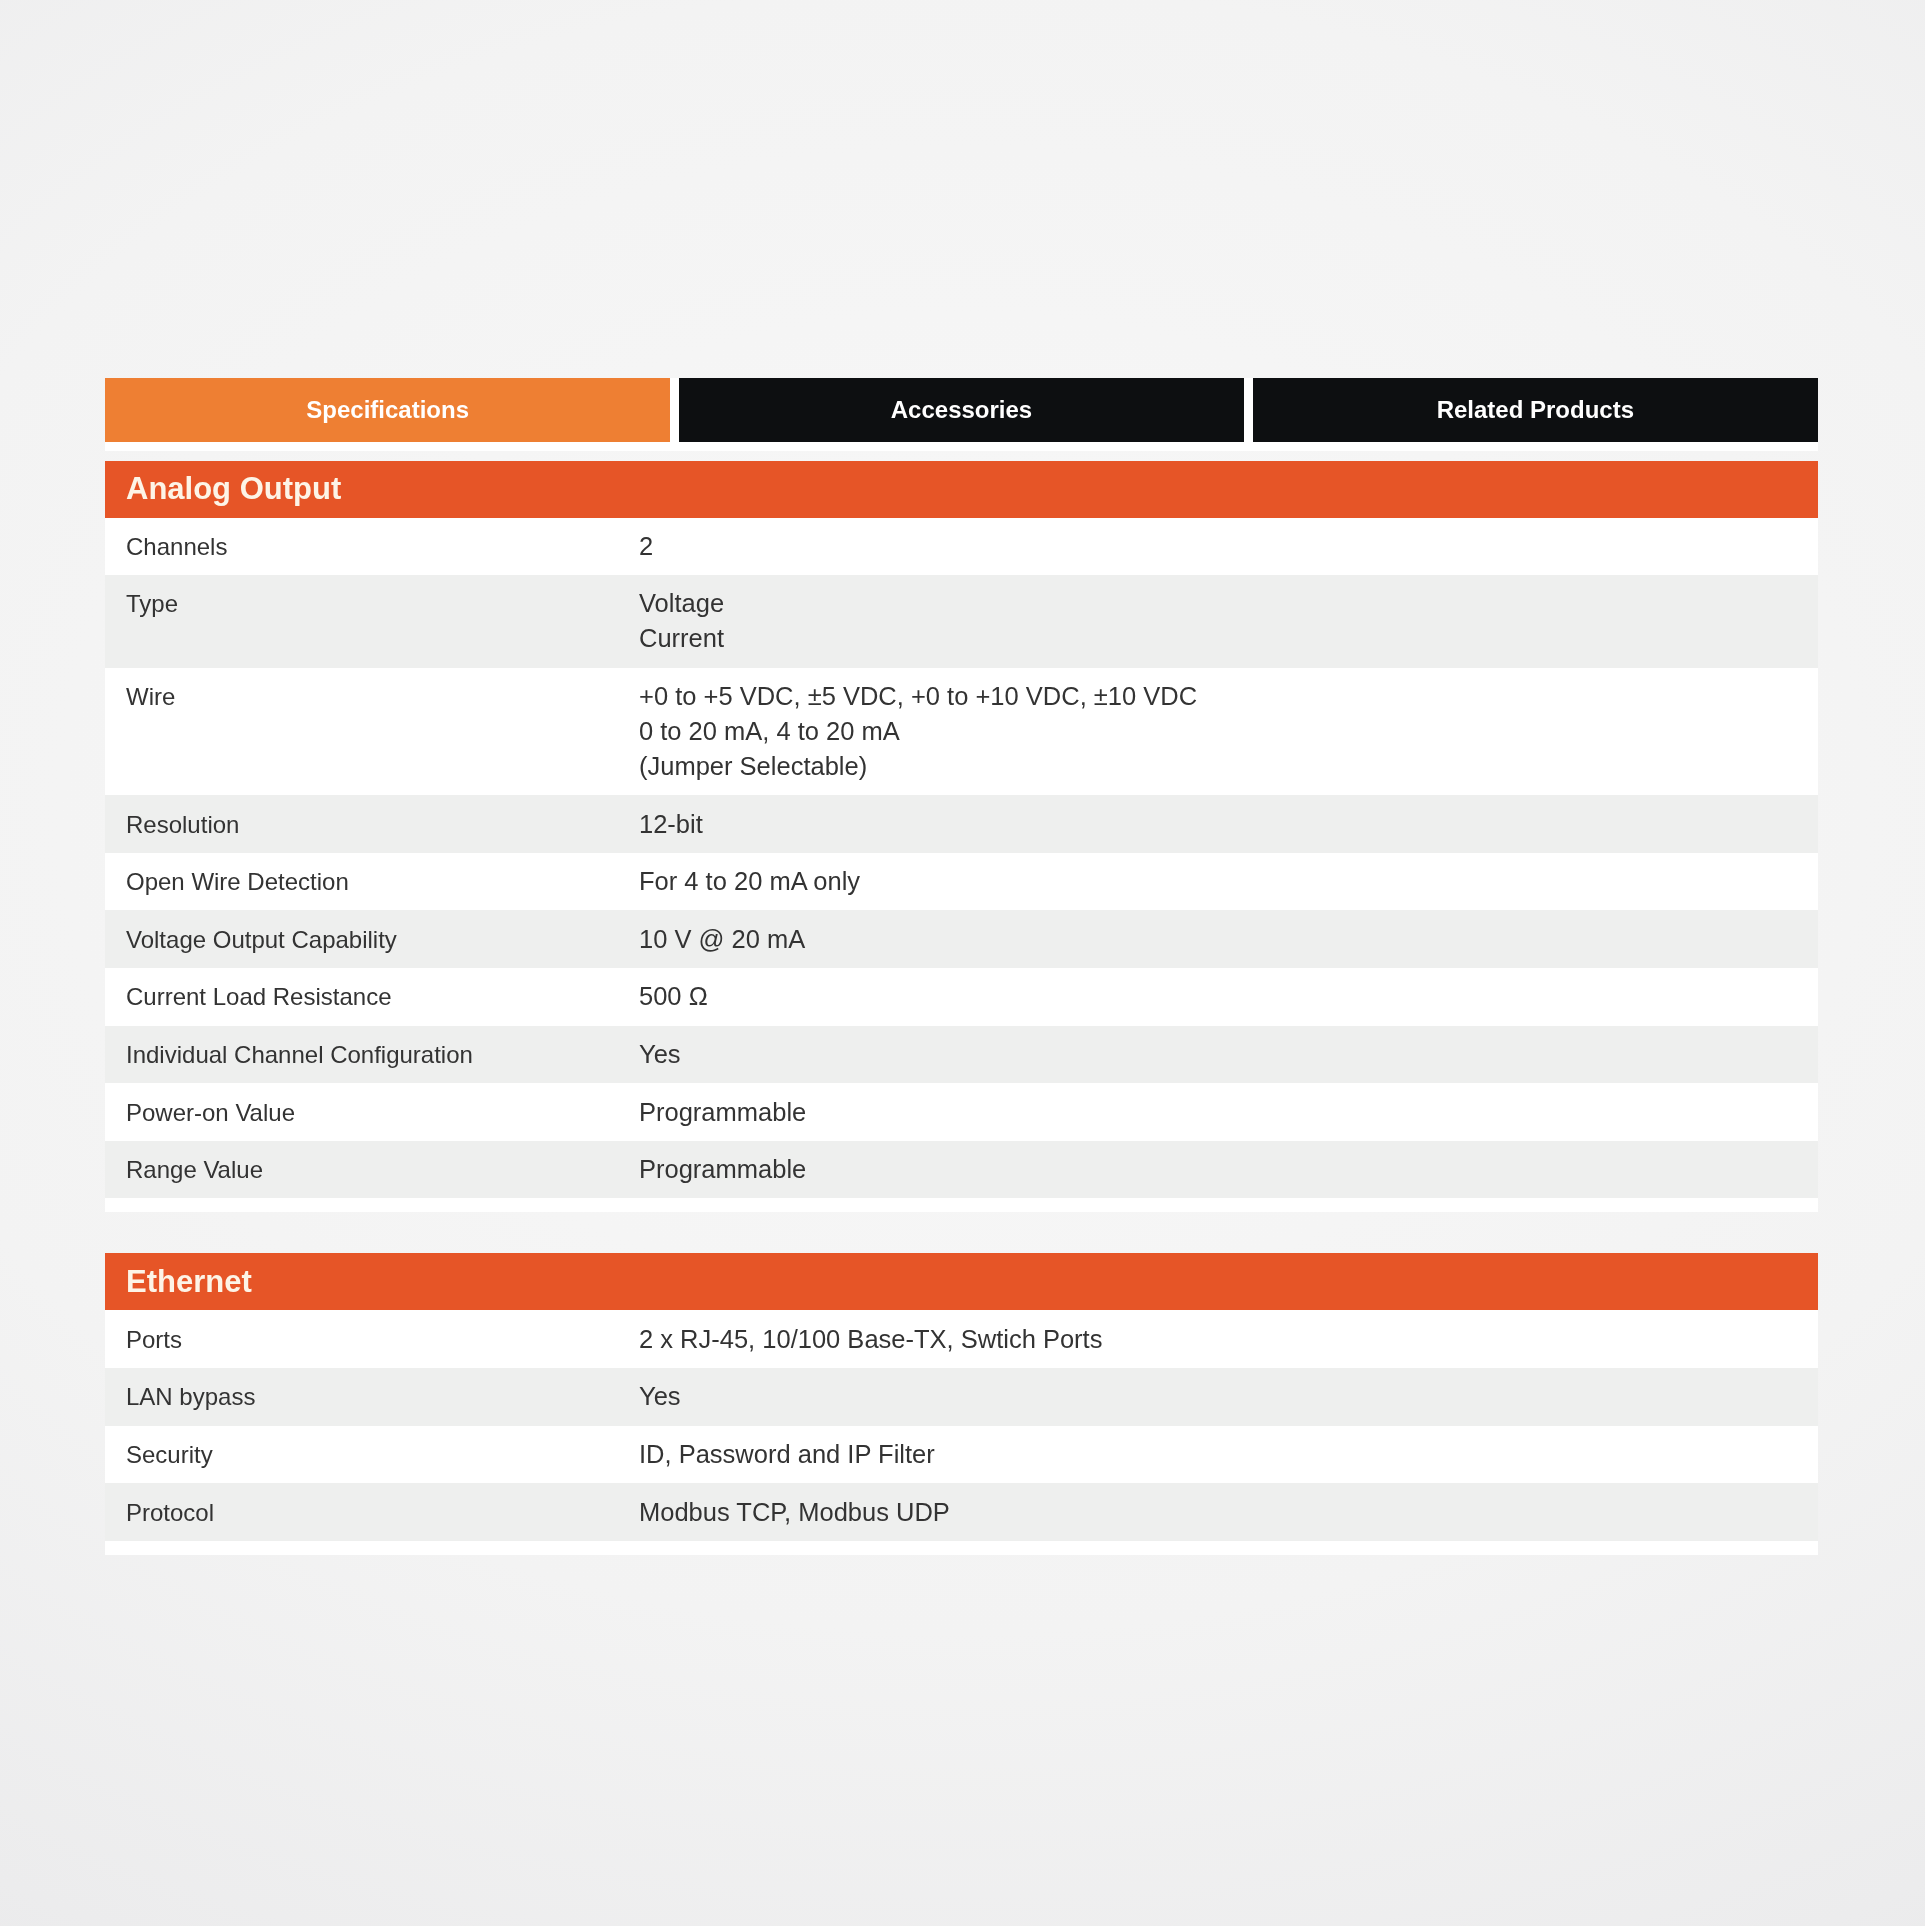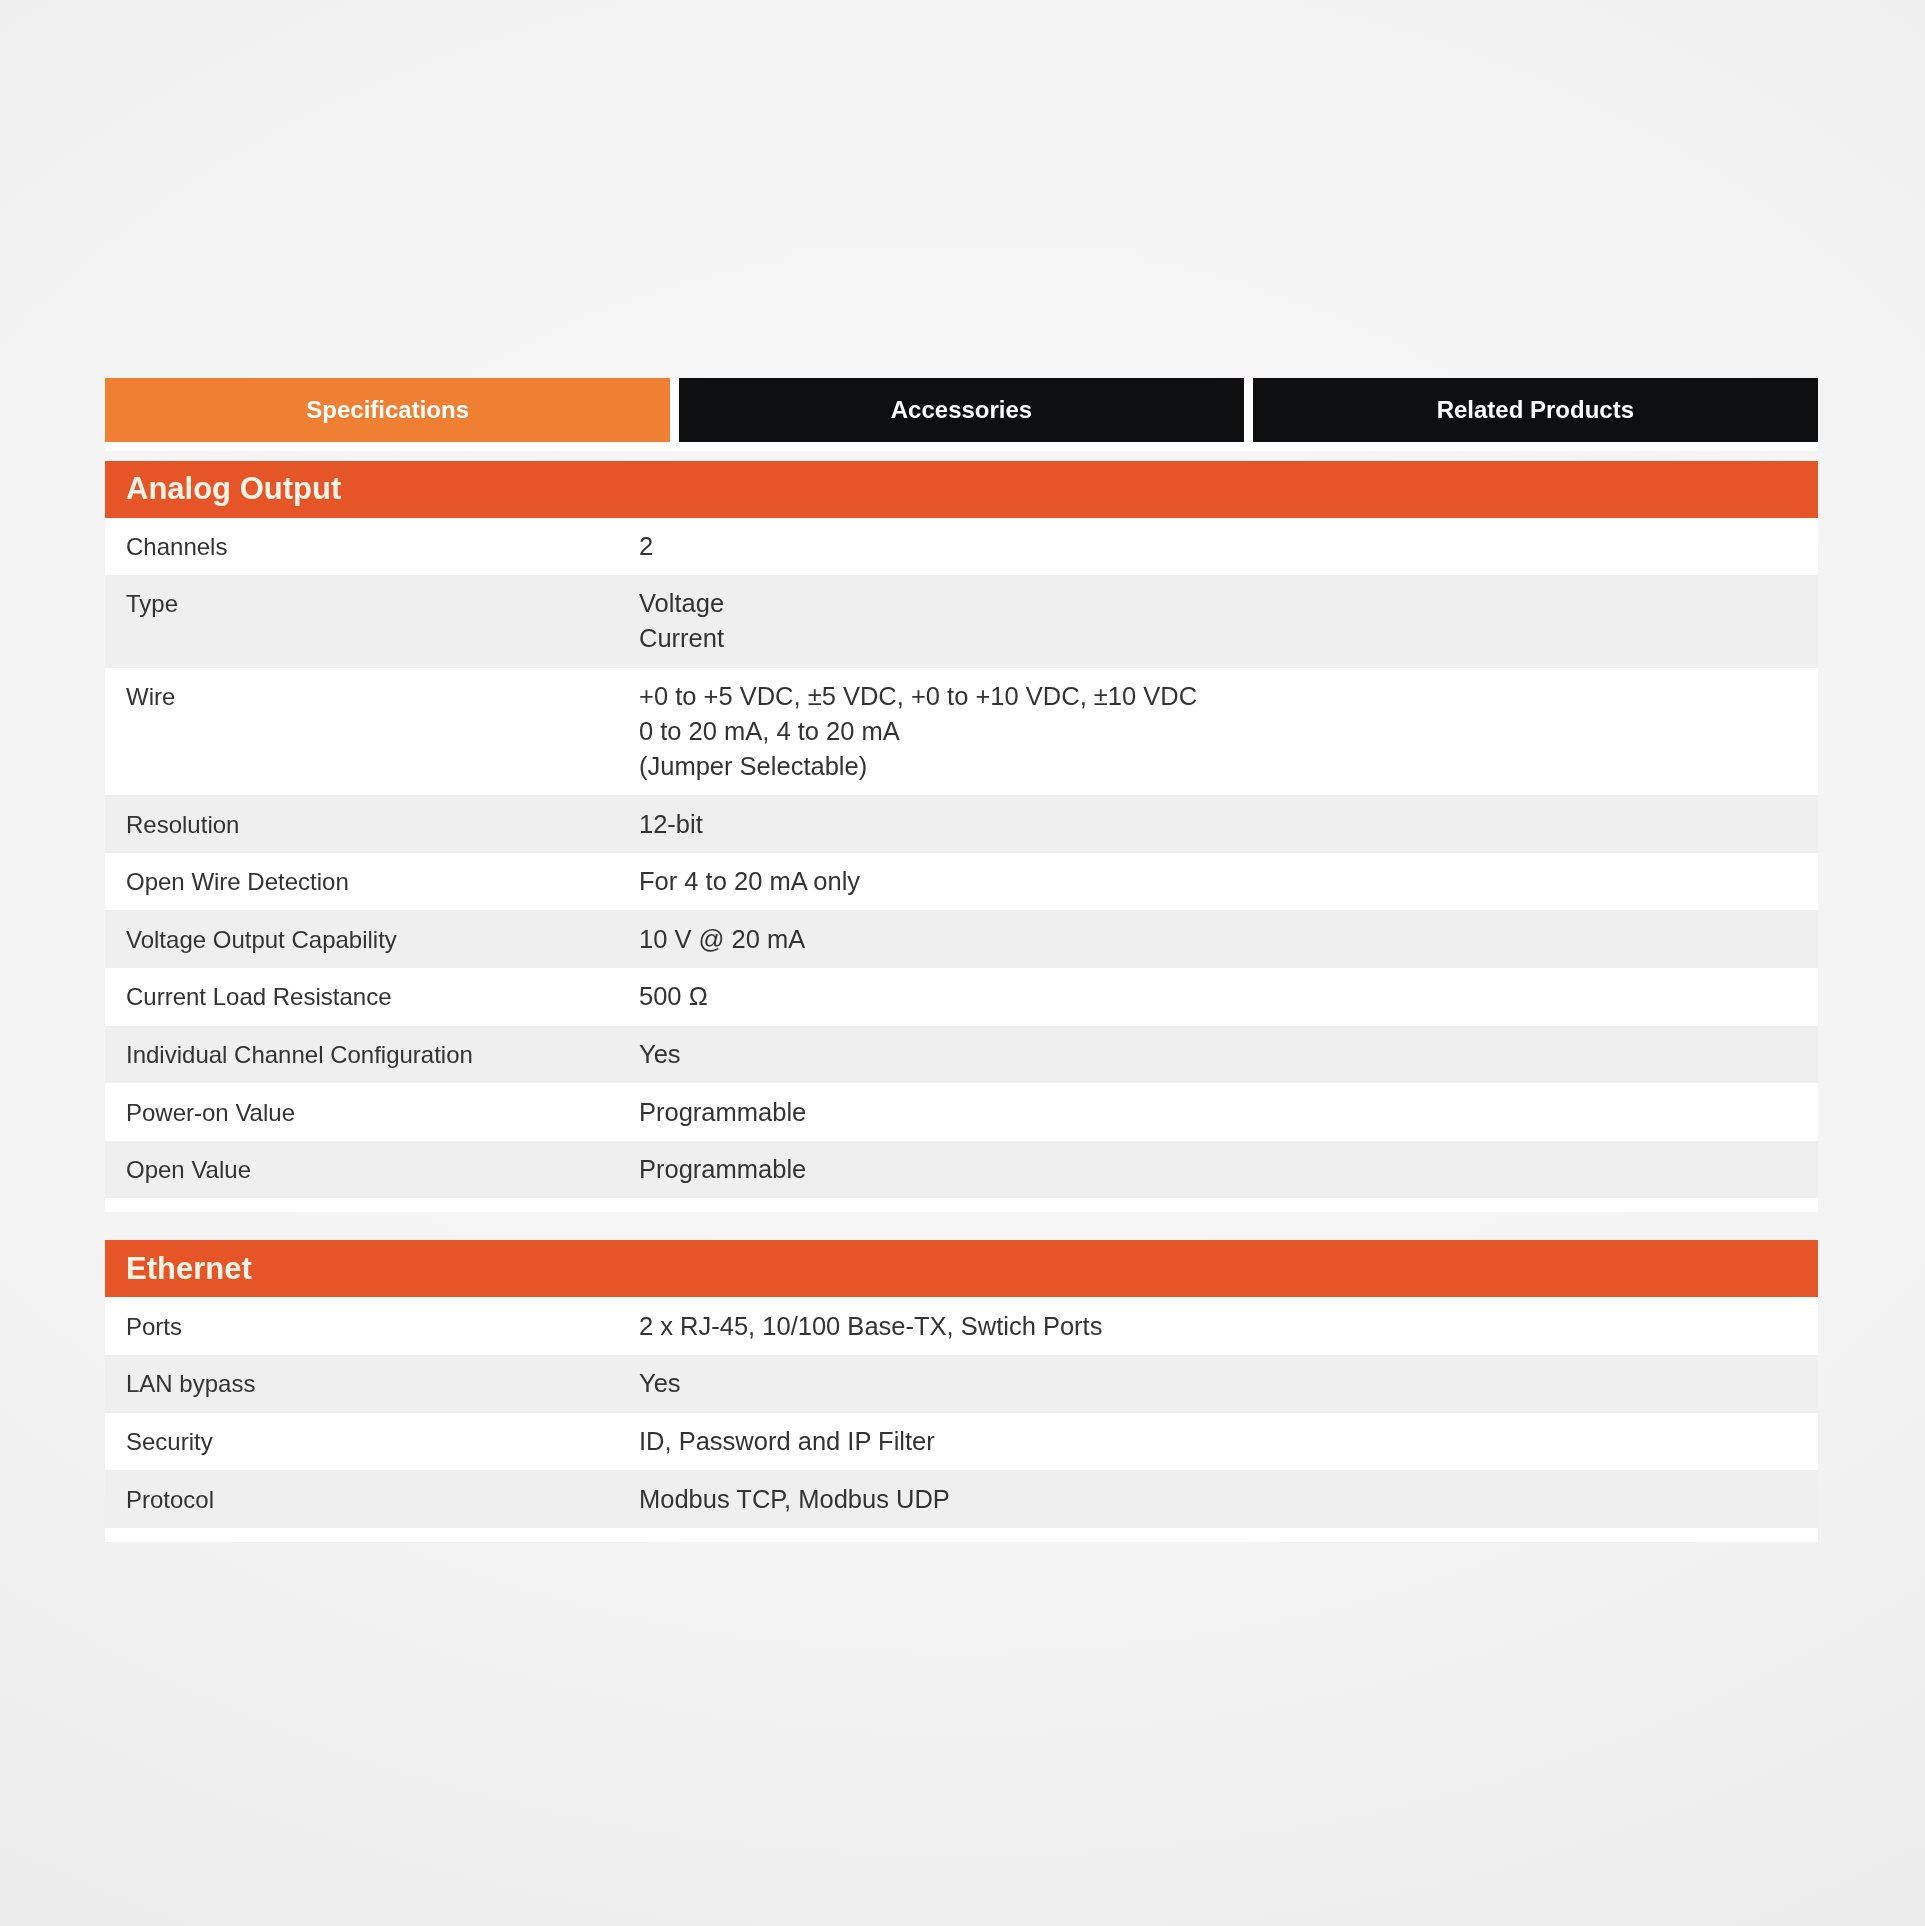--- a/index.html
+++ b/index.html
@@ -43,21 +43,21 @@
     justify-content: center;
     background: var(--tab-inactive-bg);
     color: var(--tab-text);
     font-size: 24px;
     font-weight: bold;
     cursor: pointer;
     user-select: none;
   }
   .tab.active { background: var(--tab-active-bg); }
   .section { margin-top: 10px; }
-  .section + .section { margin-top: 28px; }
+  .section + .section { margin-top: 41px; }
   .section-header {
     height: 57px;
     background: var(--hdr-bg);
     color: var(--hdr-text);
     display: flex;
     align-items: center;
     padding-left: 21px;
     font-size: 31px;
     font-weight: bold;
   }
@@ -133,21 +133,21 @@
   </div>
           <div class="row">
     <div class="cell-label">Individual Channel Configuration</div>
     <div class="cell-value">Yes</div>
   </div>
           <div class="row">
     <div class="cell-label">Power-on Value</div>
     <div class="cell-value">Programmable</div>
   </div>
           <div class="row">
-    <div class="cell-label">Open Value</div>
+    <div class="cell-label">Range Value</div>
     <div class="cell-value">Programmable</div>
   </div>
         </div>
   </div>
       <div class="section">
     <div class="section-header">Ethernet</div>
     <div class="rows">
           <div class="row">
     <div class="cell-label">Ports</div>
     <div class="cell-value">2 x RJ-45, 10/100 Base-TX, Swtich Ports</div>

